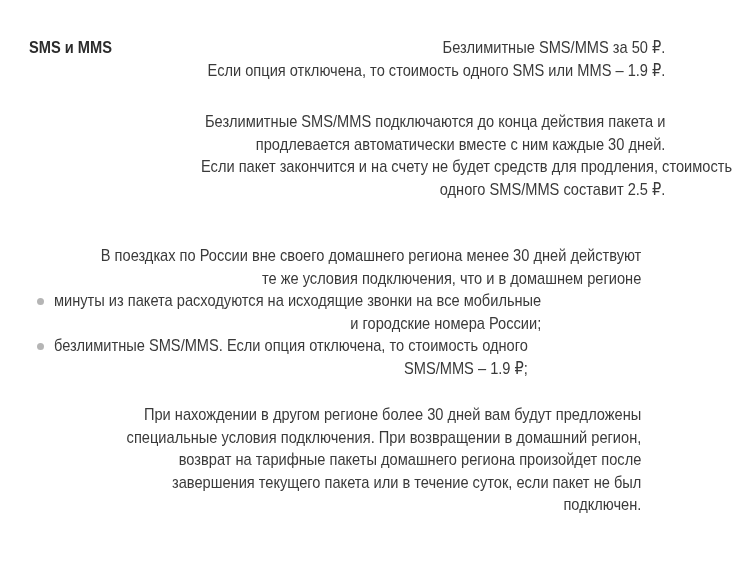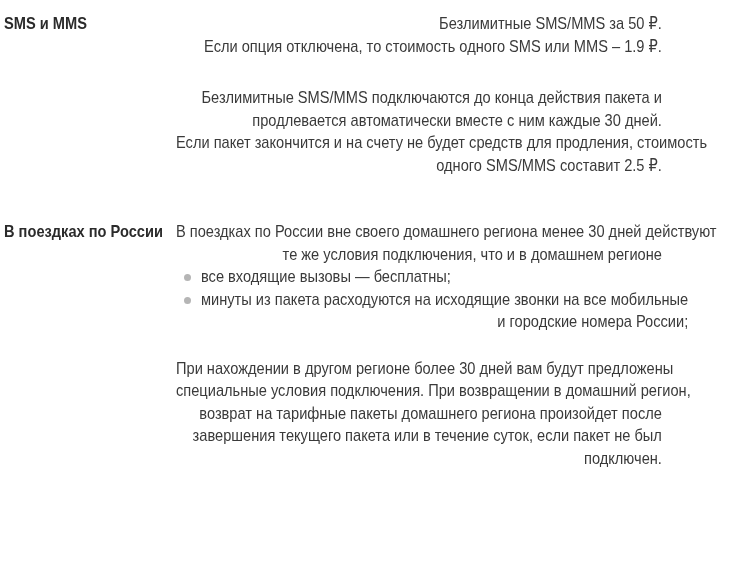--- a/index.html
+++ b/index.html
@@ -3,21 +3,21 @@
 <meta charset="utf-8">
 <style>
   html, body { margin: 0; padding: 0; }
   body {
     width: 741px;
     height: 584px;
     overflow: hidden;
     background: #ffffff;
     font-family: "Liberation Sans", "DejaVu Sans", sans-serif;
   }
-  .page { padding: 13px 0 0 4px; }
+  .page { padding: 13px 0 0 29px; margin-top: 24px; }
 
   .section { display: flex; align-items: flex-start; }
   .section-travel { margin-top: 44px; }
 
   .heading-col { width: 172px; flex: none; }
   .heading {
     font-size: 17px;
     font-weight: 700;
     line-height: 22.5px;
     color: #2b2b2b;
@@ -63,36 +63,34 @@
       <div class="para">Безлимитные SMS/MMS за 50 ₽.
 Если опция отключена, то стоимость одного SMS или MMS – 1.9 ₽.</div>
       <div class="para gap-top">Безлимитные SMS/MMS подключаются до конца действия пакета и
 продлевается автоматически вместе с ним каждые 30 дней.
 Если пакет закончится и на счету не будет средств для продления, стоимость
 одного SMS/MMS составит 2.5 ₽.</div>
     </div>
   </section>
 
   <section class="section section-travel">
-    <div class="heading-col">
-      <div class="heading">В поездках по России</div>
-    </div>
     <div class="content-col">
       <div class="para">В поездках по России вне своего домашнего региона менее 30 дней действуют
 те же условия подключения, что и в домашнем регионе</div>
 
       <div class="list">
         <div class="bullet">
           <span class="marker"></span>
-          <div class="bullet-text">все входящие вызовы — бесплатны;</div>
+          <div class="bullet-text">минуты из пакета расходуются на исходящие звонки на все мобильные
+и городские номера России;</div>
         </div>
         <div class="bullet">
           <span class="marker"></span>
-          <div class="bullet-text">минуты из пакета расходуются на исходящие звонки на все мобильные
-и городские номера России;</div>
+          <div class="bullet-text">безлимитные SMS/MMS. Если опция отключена, то стоимость одного
+SMS/MMS – 1.9 ₽;</div>
         </div>
       </div>
 
       <div class="para outro">При нахождении в другом регионе более 30 дней вам будут предложены
 специальные условия подключения. При возвращении в домашний регион,
 возврат на тарифные пакеты домашнего региона произойдет после
 завершения текущего пакета или в течение суток, если пакет не был
 подключен.</div>
     </div>
   </section>

